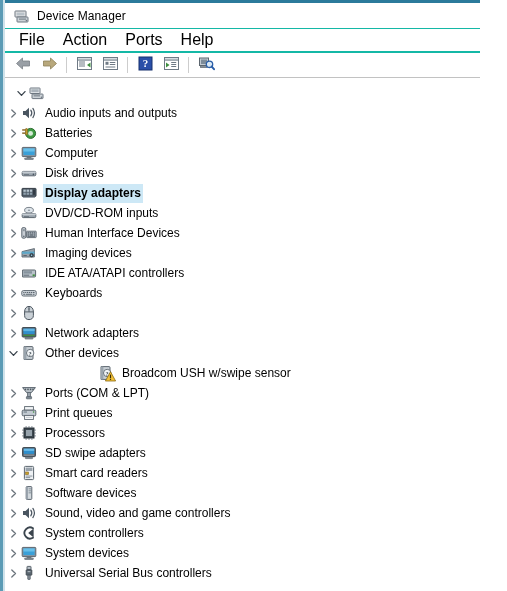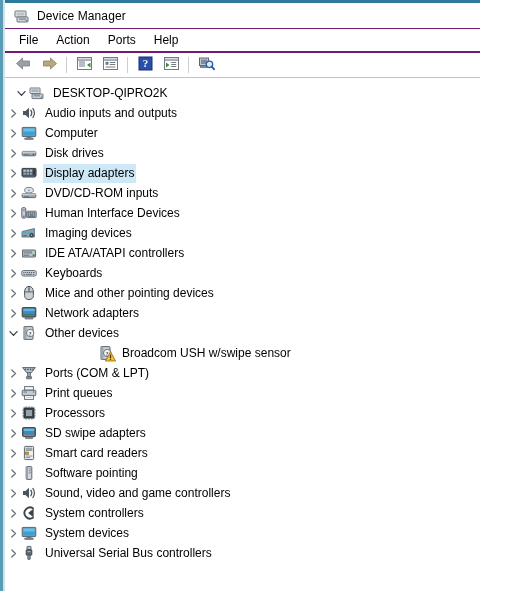--- a/index.html
+++ b/index.html
@@ -9,21 +9,21 @@
   }
   body {
     font-family: "Liberation Sans", sans-serif;
     -webkit-font-smoothing: antialiased;
   }
   #app {
     position: relative;
     width: 480px;
     height: 591px;
     box-sizing: border-box;
-    background: #701a75;
+    background: #14b8a6;
     overflow: hidden;
   }
   
   .frame-top {
     position: absolute;
     top: 0; left: 0;
     width: 507px;
     height: 3px;
     background: #2b7a9b;
   }
@@ -70,21 +70,21 @@
   .menubar {
     position: absolute;
     top: 29px; left: 5px;
     width: 502px;
     height: 22px;
     display: flex;
     align-items: center;
     background: #ffffff;
   }
   .menu-item {
-    font-size: 12px;
+    font-size: 16px;
     color: #000000;
     padding: 3px 9px 3px 9px;
     cursor: default;
     white-space: nowrap;
   }
   .menu-item:first-child { margin-left: 5px; }
 
   
   .toolbar {
     position: absolute;
@@ -152,20 +152,21 @@
     margin-right: 6px;
     position: relative;
   }
   .row-icon svg { display: block; }
   .row-label {
     padding: 1px 2px 2px 2px;
     line-height: 16px;
   }
   .row.selected .row-label {
     background: #cde8f6;
+    font-weight: bold;
   }
   
   .lvl0 { padding-left: 8px; }
   .lvl1 { }
   .lvl2 { padding-left: 77px; }
   .lvl2 .row-icon { margin-left: 0; }
 </style>
 </head>
 <body>
 
@@ -290,36 +291,52 @@
         </span>
         <span class="row-icon">
           <svg width="16" height="16" viewBox="0 0 16 16">
             <rect x="1" y="3" width="10" height="5.5" rx="0.5" fill="#e9ecef" stroke="#6d7680" stroke-width="1"></rect>
             <rect x="2.3" y="4.2" width="7.4" height="3" fill="#aab3bb"></rect>
             <rect x="3" y="9" width="11" height="4.6" rx="0.6" fill="#ccd2d7" stroke="#6d7680" stroke-width="1"></rect>
             <rect x="4.6" y="10.3" width="6.4" height="1.1" fill="#78818a"></rect>
             <circle cx="12.5" cy="12.2" r="0.8" fill="#6d7680"></circle>
           </svg>
         </span>
-        <span class="row-label">DESKTOP-QIPRO2K</span>
       </div>
       <div class="row lvl1">
         <span class="chev">
           <svg width="9" height="9" viewBox="0 0 9 9">
             <path d="M2.8 1 L6.5 4.5 L2.8 8" fill="none" stroke="#6b747c" stroke-width="1.3" stroke-linecap="round" stroke-linejoin="round"></path>
           </svg>
         </span>
         <span class="row-icon">
           <svg width="16" height="16" viewBox="0 0 16 16">
             <path d="M2 6 H4.5 L8 2.8 V13.2 L4.5 10 H2 Z" fill="#4a5560"></path>
             <path d="M9.8 5.2 Q11.8 8 9.8 10.8" stroke="#4a5560" stroke-width="1.2" fill="none" stroke-linecap="round"></path>
             <path d="M11.9 3.4 Q15 8 11.9 12.6" stroke="#4a5560" stroke-width="1.2" fill="none" stroke-linecap="round"></path>
           </svg>
         </span>
         <span class="row-label">Audio inputs and outputs</span>
+      </div>
+      <div class="row lvl1">
+        <span class="chev">
+          <svg width="9" height="9" viewBox="0 0 9 9">
+            <path d="M2.8 1 L6.5 4.5 L2.8 8" fill="none" stroke="#6b747c" stroke-width="1.3" stroke-linecap="round" stroke-linejoin="round"></path>
+          </svg>
+        </span>
+        <span class="row-icon">
+          <svg width="16" height="16" viewBox="0 0 16 16">
+            <circle cx="9.6" cy="8.4" r="5" fill="#3f9a43" stroke="#2c6e30" stroke-width="1"></circle>
+            <circle cx="9.6" cy="8.4" r="2.4" fill="#d6ecd8"></circle>
+            <rect x="1.2" y="4.2" width="4.6" height="1.5" fill="#8a6a2e"></rect>
+            <rect x="1.2" y="7.4" width="4.6" height="1.5" fill="#8a6a2e"></rect>
+            <rect x="4.6" y="3.6" width="1.8" height="6.2" rx="0.4" fill="#c9a227" stroke="#8a6a2e" stroke-width="0.7"></rect>
+          </svg>
+        </span>
+        <span class="row-label">Batteries</span>
       </div>
       <div class="row lvl1">
         <span class="chev">
           <svg width="9" height="9" viewBox="0 0 9 9">
             <path d="M2.8 1 L6.5 4.5 L2.8 8" fill="none" stroke="#6b747c" stroke-width="1.3" stroke-linecap="round" stroke-linejoin="round"></path>
           </svg>
         </span>
         <span class="row-icon">
           <svg width="16" height="16" viewBox="0 0 16 16">
             <rect x="1.2" y="2.4" width="13.6" height="9.2" rx="0.8" fill="#8a949d" stroke="#5c666f" stroke-width="1"></rect>
@@ -471,21 +488,20 @@
           </svg>
         </span>
         <span class="row-icon">
           <svg width="16" height="16" viewBox="0 0 16 16">
             <path d="M8 1.4 C10.9 1.4 12.4 3.8 12.4 7 V10.6 C12.4 13.2 10.5 14.6 8 14.6 C5.5 14.6 3.6 13.2 3.6 10.6 V7 C3.6 3.8 5.1 1.4 8 1.4 Z" fill="#c9d0d6" stroke="#4d5760" stroke-width="1"></path>
             <line x1="8" y1="1.8" x2="8" y2="6.8" stroke="#4d5760" stroke-width="0.9"></line>
             <line x1="3.7" y1="6.9" x2="12.3" y2="6.9" stroke="#4d5760" stroke-width="0.9"></line>
             <rect x="7.3" y="2.8" width="1.4" height="2.4" rx="0.6" fill="#6f7980"></rect>
           </svg>
         </span>
-        <span class="row-label">Mice and other pointing devices</span>
       </div>
       <div class="row lvl1">
         <span class="chev">
           <svg width="9" height="9" viewBox="0 0 9 9">
             <path d="M2.8 1 L6.5 4.5 L2.8 8" fill="none" stroke="#6b747c" stroke-width="1.3" stroke-linecap="round" stroke-linejoin="round"></path>
           </svg>
         </span>
         <span class="row-icon">
           <svg width="16" height="16" viewBox="0 0 16 16">
             <rect x="1.2" y="2.6" width="13.6" height="9.4" rx="0.8" fill="#5b6670" stroke="#3b444c" stroke-width="1"></rect>
@@ -637,21 +653,21 @@
         </span>
         <span class="row-icon">
           <svg width="16" height="16" viewBox="0 0 16 16">
             <rect x="5.2" y="1.6" width="5.6" height="12.8" rx="0.8" fill="#d2d8dd" stroke="#5c666f" stroke-width="1"></rect>
             <rect x="5.2" y="1.6" width="1.8" height="12.8" fill="#9aa4ad"></rect>
             <rect x="7.6" y="3.4" width="2.4" height="0.9" fill="#7e8a93"></rect>
             <rect x="7.6" y="5.4" width="2.4" height="0.9" fill="#7e8a93"></rect>
             <rect x="7.6" y="7.4" width="2.4" height="0.9" fill="#7e8a93"></rect>
           </svg>
         </span>
-        <span class="row-label">Software pointing</span>
+        <span class="row-label">Software devices</span>
       </div>
       <div class="row lvl1">
         <span class="chev">
           <svg width="9" height="9" viewBox="0 0 9 9">
             <path d="M2.8 1 L6.5 4.5 L2.8 8" fill="none" stroke="#6b747c" stroke-width="1.3" stroke-linecap="round" stroke-linejoin="round"></path>
           </svg>
         </span>
         <span class="row-icon">
           <svg width="16" height="16" viewBox="0 0 16 16">
             <path d="M2 6 H4.5 L8 2.8 V13.2 L4.5 10 H2 Z" fill="#4a5560"></path>

